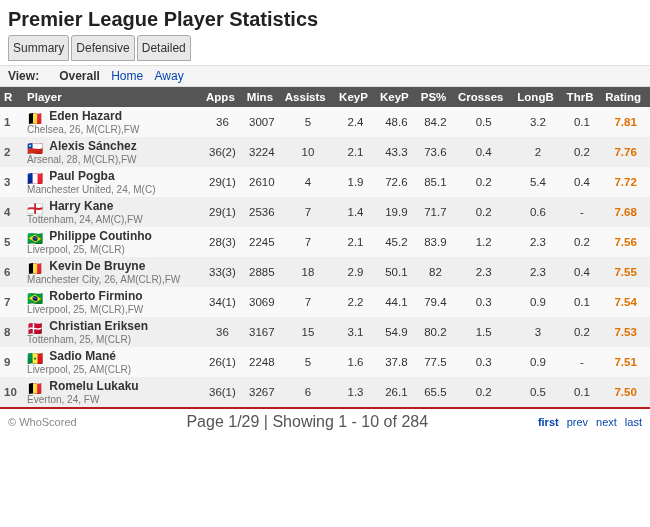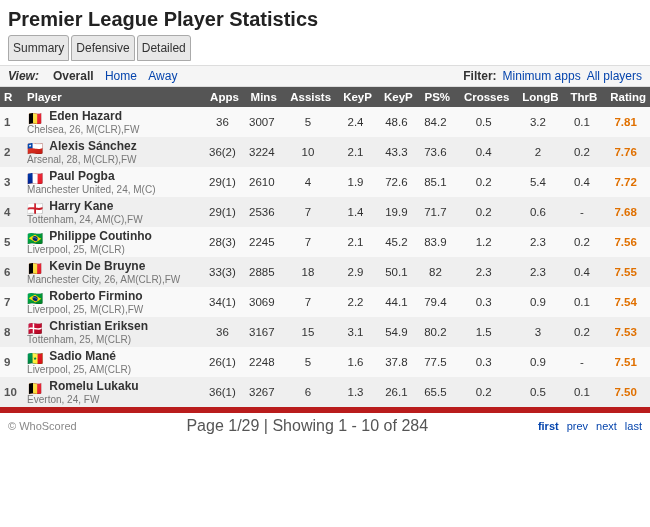--- a/index.html
+++ b/index.html
@@ -53,22 +53,21 @@
     .view-left {
       display: flex;
       align-items: center;
       gap: 4px;
       font-size: 12px;
       color: #333;
     }
 
     .view-label {
       font-weight: bold;
-      margin-right: 10px;
-      font-style: italic;
+      margin-right: 16px;
     }
 
     .view-link {
       color: #0645ad;
       cursor: pointer;
       text-decoration: none;
     }
 
     .view-link.active {
       font-weight: bold;
@@ -93,21 +92,21 @@
       font-size: 11.5px;
     }
 
     thead tr {
       background: #555;
       color: #fff;
     }
 
     thead th {
       padding: 4px 4px;
-      text-align: right;
+      text-align: left;
       font-weight: bold;
       white-space: nowrap;
     }
 
     thead th.left { text-align: left; }
 
     tbody tr:nth-child(odd) { background: #f9f9f9; }
     tbody tr:nth-child(even) { background: #efefef; }
 
     tbody td {
@@ -145,21 +144,21 @@
       font-size: 13px;
     }
 
     .footer-bar {
       display: flex;
       align-items: center;
       justify-content: space-between;
       padding: 4px 8px;
       font-size: 11px;
       color: #555;
-      border-top: 6px solid #b91c1c;
+      border-top: 2px solid #b91c1c;
     }
 
     .footer-left { color: #888; }
 
     .footer-right {
       display: flex;
       align-items: center;
       gap: 8px;
     }
 
@@ -190,25 +189,20 @@
   </div>
 
 <div class="view-filter-bar">
   <div class="view-left">
     <span class="view-label">View:</span>
     <span class="view-link active">Overall</span>
     <span>&nbsp;</span>
     <span class="view-link">Home</span>
     <span>&nbsp;</span>
     <span class="view-link">Away</span>
-  </div>
-  <div class="filter-right">
-    <span class="filter-label">Filter:</span>
-    <span class="filter-link">Minimum apps</span>
-    <span class="filter-link">All players</span>
   </div>
 </div>
 
 <table>
   <thead>
     <tr>
       <th class="left">R</th>
       <th class="left">Player</th>
       <th>Apps</th>
       <th>Mins</th>

